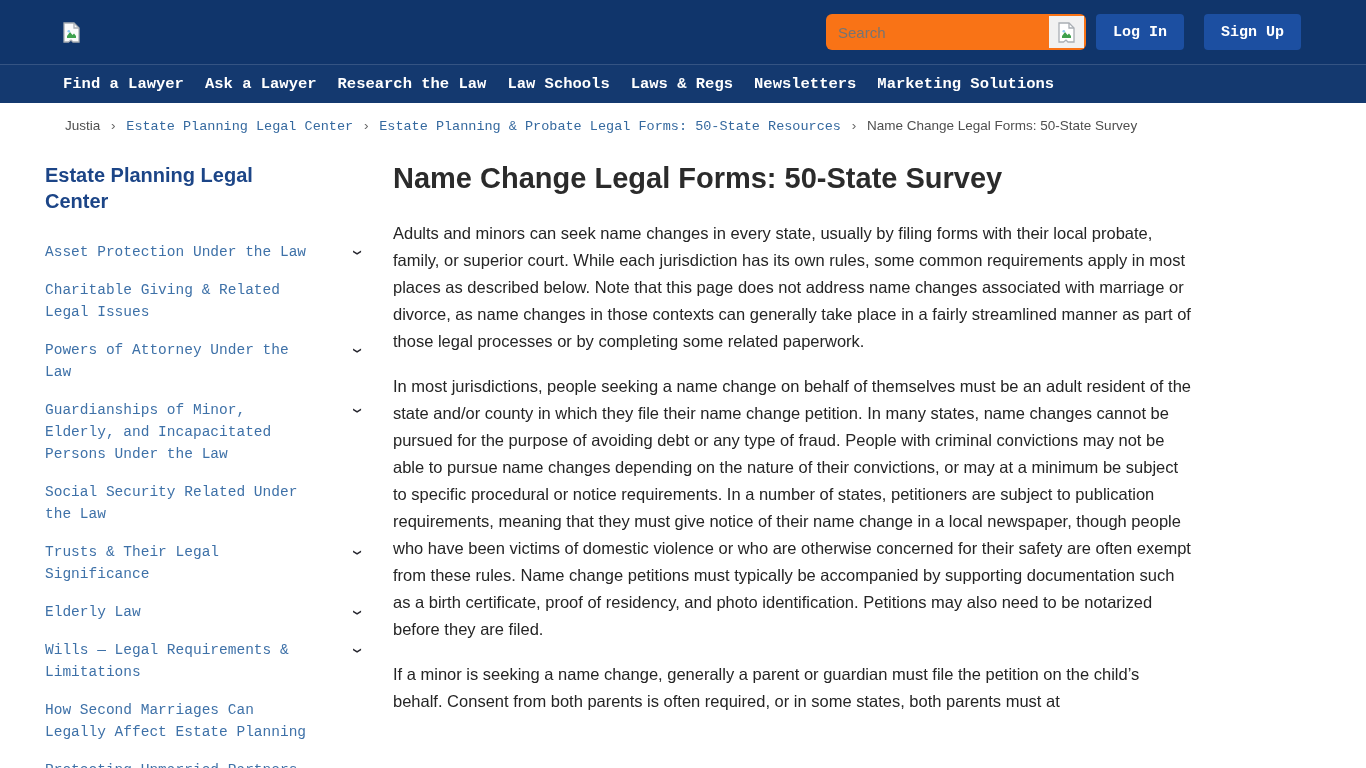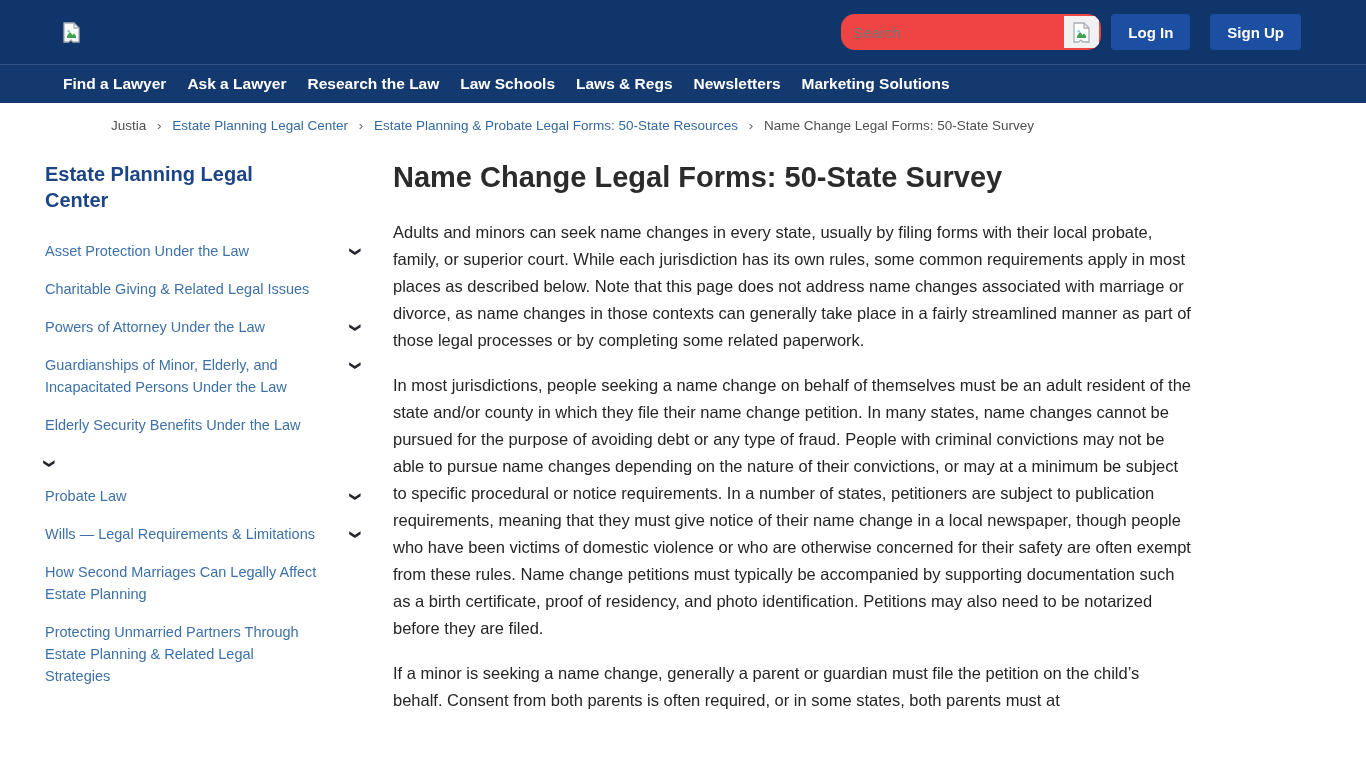--- a/index.html
+++ b/index.html
@@ -1,29 +1,29 @@
 <!DOCTYPE html>
 <html><head>
 <meta charset="utf-8">
 <style>
   * { margin:0; padding:0; box-sizing:border-box; }
   html,body { width:1366px; height:768px; overflow:hidden; }
   body { background:#ffffff; font-family:"Liberation Sans", sans-serif; }
-  a { text-decoration:none; cursor:pointer; }
+  a { text-decoration:none; cursor:pointer;font-family:Liberation Mono, monospace; }
 
   
   .header-top {
     background:#10356b; height:64px;
     display:flex; align-items:center; justify-content:space-between;
     padding:0 65px 0 63px;
   }
   .logo-box { display:flex; align-items:center; }
   .header-right { display:flex; align-items:center; }
   .search-wrap {
-    width:260px; height:36px; background:#ef4444; border-radius:14px;
+    width:260px; height:36px; background:#f97316; border-radius:6px;
     display:flex; align-items:center; overflow:hidden;
   }
   .search-wrap input {
     flex:1; border:none; outline:none; height:100%;
     font-size:15px; padding:0 12px; color:#333; background:transparent;
     font-family:"Liberation Sans", sans-serif;
   }
   .search-wrap input::placeholder { color:#757575; }
   .search-btn {
     width:36px; height:32px; margin:2px 2px 2px 0; border:none; cursor:pointer;
@@ -38,21 +38,21 @@
   .hbtn.signup { margin-left:20px; }
 
   .nav {
     background:#14396f; height:39px;
     border-top:1px solid rgba(255,255,255,0.14);
     display:flex; align-items:center; padding:0 63px;
   }
   .nav a { color:#ffffff; font-weight:bold; font-size:15.5px; margin-right:21px; }
 
   
-  .breadcrumb { padding:15px 20px 0 65px; font-size:13.5px; color:#4f4f4f;margin-left:46px; }
+  .breadcrumb { padding:15px 20px 0 65px; font-size:13.5px; color:#4f4f4f; }
   .breadcrumb .bc-link { color:#35699f; }
   .breadcrumb .bc-current, .breadcrumb .bc-root { color:#4f4f4f; }
   .breadcrumb .sep { margin:0 7px; color:#666; }
 
   
   .content { display:flex; align-items:flex-start; padding:28px 0 0 45px; }
 
   .sidebar { width:315px; flex-shrink:0; }
   .sidebar-title {
     color:#1c4587; font-size:20px; line-height:26px; font-weight:bold;
@@ -138,27 +138,28 @@
     </a>
     <a class="side-item">
       <span class="lbl">Powers of Attorney Under the Law</span>
       <span class="chev">❯</span>
     </a>
     <a class="side-item">
       <span class="lbl">Guardianships of Minor, Elderly, and Incapacitated Persons Under the Law</span>
       <span class="chev">❯</span>
     </a>
     <a class="side-item">
-      <span class="lbl">Elderly Security Benefits Under the Law</span>
+      <span class="lbl">Social Security Related Under the Law</span>
     </a>
     <a class="side-item">
+      <span class="lbl">Trusts &amp; Their Legal Significance</span>
       <span class="chev">❯</span>
     </a>
     <a class="side-item">
-      <span class="lbl">Probate Law</span>
+      <span class="lbl">Elderly Law</span>
       <span class="chev">❯</span>
     </a>
     <a class="side-item">
       <span class="lbl">Wills — Legal Requirements &amp; Limitations</span>
       <span class="chev">❯</span>
     </a>
     <a class="side-item">
       <span class="lbl">How Second Marriages Can Legally Affect Estate Planning</span>
     </a>
     <a class="side-item">

